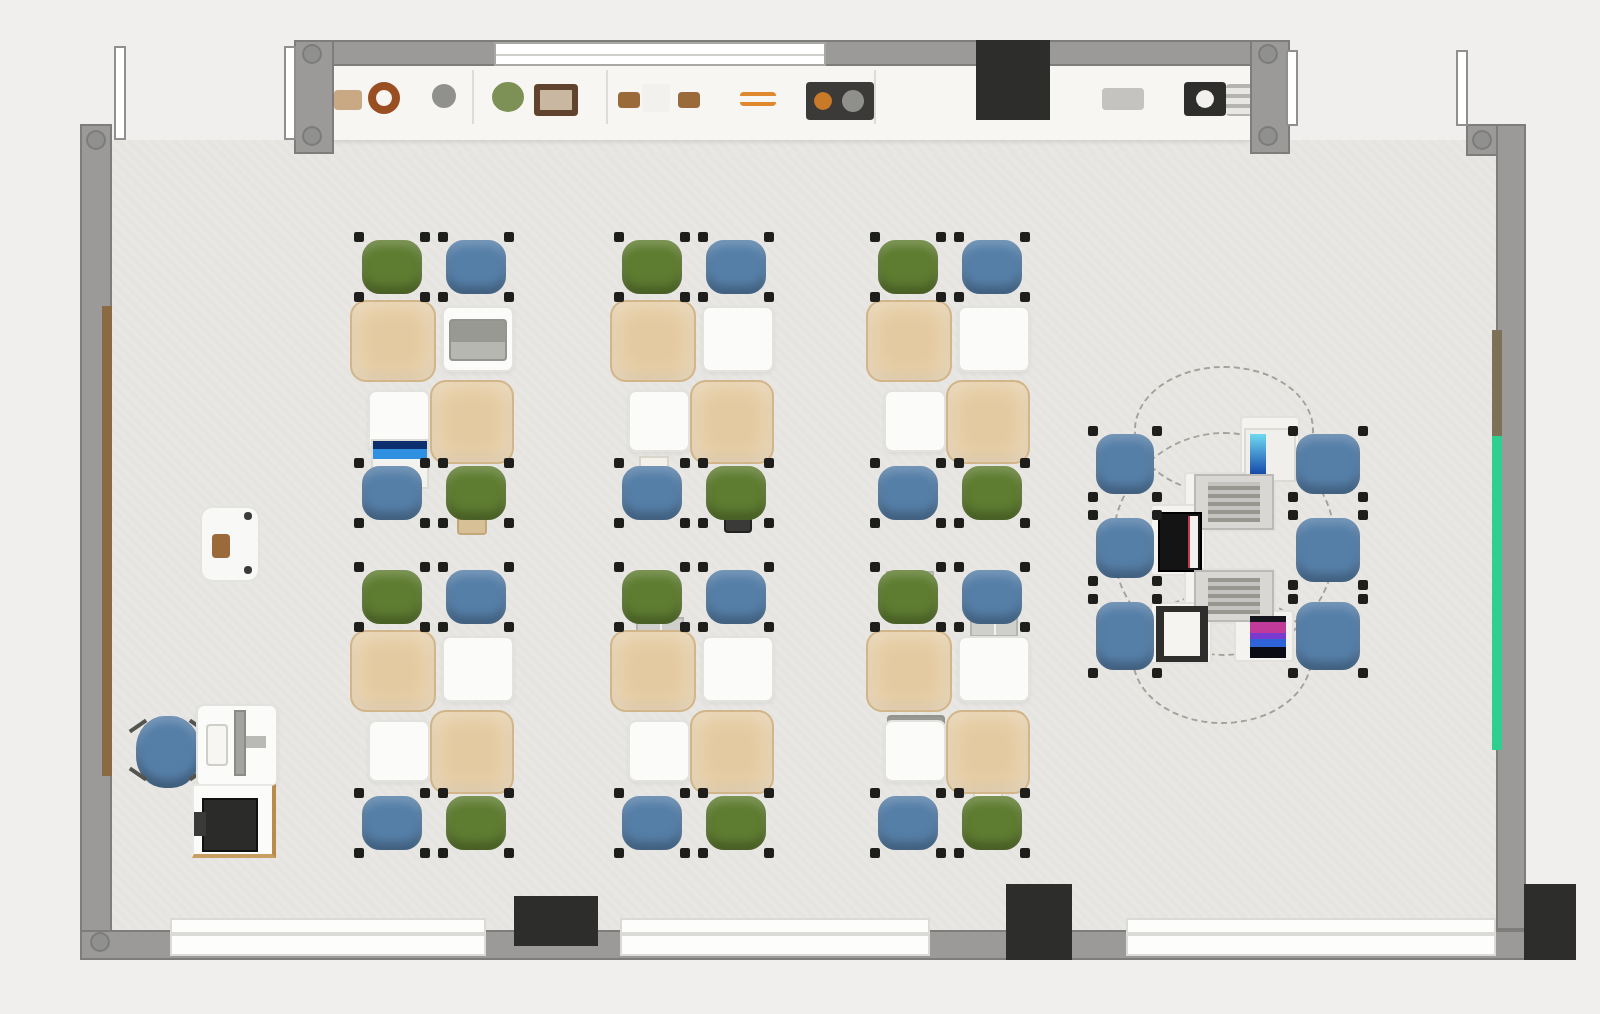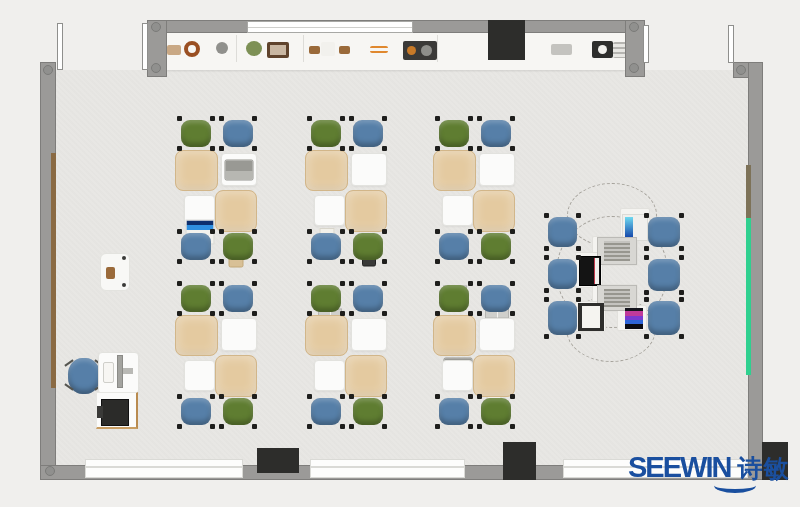--- a/index.html
+++ b/index.html
@@ -63,25 +63,20 @@
 
   .logo{position:absolute;left:628px;top:453px;display:flex;align-items:flex-start;gap:7px;color:var(--logo_blue);z-index:60;white-space:nowrap;}
   .logo-en{font-size:29px;font-weight:bold;letter-spacing:-2px;line-height:28px;}
   .logo-cn{font-size:25px;font-weight:bold;letter-spacing:1px;line-height:30px;}
   .logo-smile{position:absolute;left:86px;top:25px;width:42px;height:11px;border-bottom:4px solid var(--logo_blue);border-radius:50%;}
 </style>
 </head>
 <body>
 
 <div id="plan" style="--outside: #f0efed; --floor: #e8e7e4; --shelf: #f7f6f3; --wall: #9b9a98; --wallEdge: #7e7d7b; --window: #ffffff; --column: #2d2d2b; --chair_green: #5f7d31; --chair_blue: #567fa8; --desk_tan: #e4caa0; --desk_white: #fbfbfa; --board_green: #2fd08f; --board_wood: #8a6a43; --board_wood2: #7d7258; --dash: #a5a29b; --logo_blue: #1a4f9f;">
-  <div class="logo">
-    <span class="logo-en">SEEWIN</span>
-    <span class="logo-smile"></span>
-    <span class="logo-cn">诗敏</span>
-  </div>
 <div class="abs floor" style="left: 56px; top: 70px; width: 692px; height: 395px;"></div>
     <div class="abs floor" style="left: 167px; top: 63px; width: 458px; height: 14px;"></div>
     <div class="abs shelf" style="left: 167px; top: 33px; width: 458px; height: 37px;"></div>
     <div class="abs divider" style="left: 236px; top: 35px; width: 1px; height: 27px;"></div>
     <div class="abs divider" style="left: 303px; top: 35px; width: 1px; height: 27px;"></div>
     <div class="abs divider" style="left: 437px; top: 35px; width: 1px; height: 27px;"></div>
     <div class="abs shelf-item" style="left: 167px; top: 45px; width: 14px; height: 10px; background: rgb(201, 168, 132);"></div>
     <div class="abs shelf-item" style="left: 184px; top: 41px; width: 16px; height: 16px; background: transparent; border: 4px solid rgb(154, 79, 34); border-radius: 50%;"></div>
     <div class="abs shelf-item" style="left: 216px; top: 42px; width: 12px; height: 12px; background: rgb(144, 144, 140); border-radius: 50%;"></div>
     <div class="abs shelf-item" style="left: 246px; top: 41px; width: 16px; height: 15px; background: rgb(125, 144, 85); border-radius: 50%;"></div>

